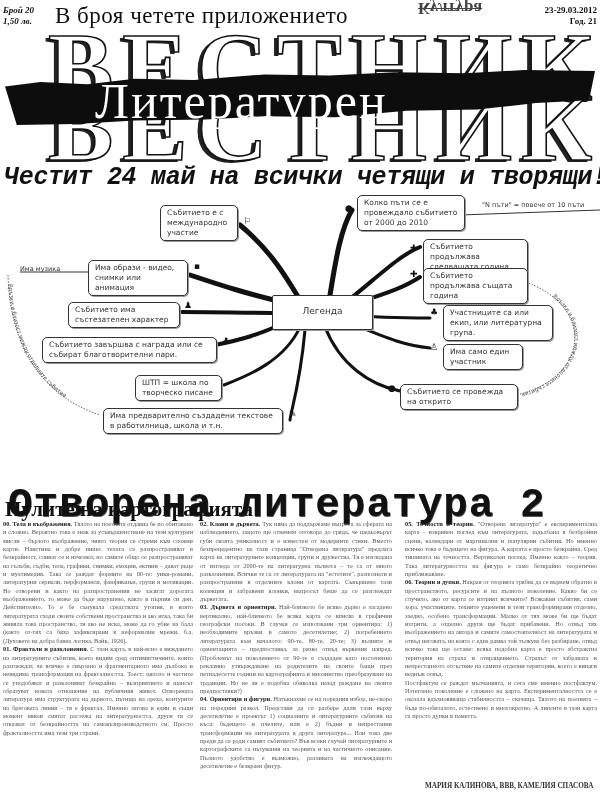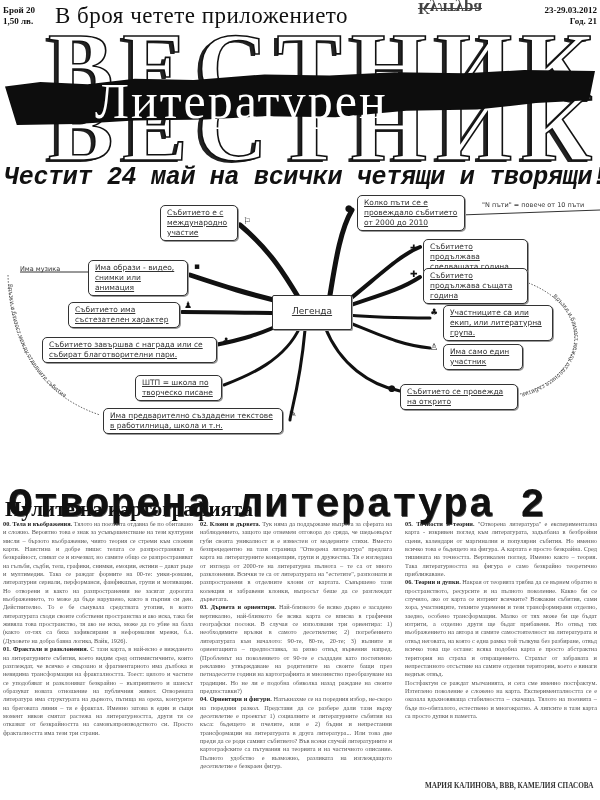--- a/index.html
+++ b/index.html
@@ -1,35 +1,35 @@
 <!DOCTYPE html>
 <html><head>
 <meta charset="utf-8">
 <style>
   * { box-sizing: border-box; margin: 0; padding: 0; }
   html, body { width: 600px; height: 800px; background: #fff; overflow: hidden; }
   body { position: relative; font-family: "Liberation Serif", serif; color: #111; }
 
   
-  .issue-left { position: absolute; left: 3px; top: 5px; font-size: 9px; font-weight: bold; line-height: 11px; }
+  .issue-left { position: absolute; left: 3px; top: 5px; font-size: 9px; font-weight: bold; line-height: 11px; font-style: italic; }
   .issue-right { position: absolute; right: 3px; top: 5px; font-size: 9px; font-weight: bold; line-height: 11px; text-align: right; }
   .supplement { position: absolute; left: 55px; top: 3px; font-size: 23px; letter-spacing: 0.5px; font-family: "Liberation Serif", serif; white-space: nowrap; }
   .kultura { position: absolute; left: 395px; top: 0px; width: 110px; height: 18px; font-size: 17px; font-weight: bold; font-family: "Liberation Serif", serif; color: #222; text-decoration: line-through; transform: scaleY(-1); opacity: 0.85; text-align: center; }
   .masthead-word { position: absolute; left: 48px; font-family: "Liberation Serif", serif; font-weight: bold; font-size: 98px; letter-spacing: 9px; color: #fff; -webkit-text-stroke: 1.6px #111; text-shadow: -4px 2px 0 #222; line-height: 1; white-space: nowrap; }
   .mw-top { top: 18px; }
   .mw-bottom { top: 78px; }
   .torn-band { position: absolute; left: 5px; top: 70px; width: 590px; height: 55px; background: #0d0d0d;
     clip-path: polygon(0% 30%, 6% 22%, 14% 26%, 22% 16%, 32% 18%, 44% 8%, 55% 10%, 66% 4%, 78% 6%, 88% 0%, 100% 2%, 99% 55%, 90% 60%, 80% 72%, 68% 74%, 56% 86%, 44% 84%, 34% 90%, 22% 92%, 12% 98%, 2% 100%); }
   .band-title { position: absolute; left: 95px; top: 72px; font-size: 50px; color: #fff; font-family: "Liberation Serif", serif; letter-spacing: 2px; white-space: nowrap; }
   .greeting { position: absolute; left: 4px; top: 163px; font-size: 25px; font-style: italic; font-weight: bold; font-family: Liberation Mono, monospace; white-space: nowrap; letter-spacing: -0.3px; }
 
   
   .mindmap { position: absolute; left: 0; top: 195px; width: 600px; height: 290px; }
   .mindmap svg { position: absolute; left: 0; top: 0; }
-  .node { position: absolute; border: 1.5px solid #333; border-radius: 5px; background: #fff; font-family: "DejaVu Sans", sans-serif; font-size: 7.5px; line-height: 10px; color: #333; padding: 2px 6px; box-shadow: 1px 1px 0 #999; text-decoration: underline; }
+  .node { position: absolute; border: 1.5px solid #333; border-radius: 5px; background: #fff; font-family: "DejaVu Sans", sans-serif; font-size: 7.5px; line-height: 10px; color: #333; padding: 2px 6px; box-shadow: 1px 1px 0 #999; }
   .node-legend { font-size: 9px; text-align: center; padding: 10px 4px; border-radius: 2px; }
   .plain-label { position: absolute; font-family: "DejaVu Sans", sans-serif; font-size: 6.5px; color: #333; white-space: nowrap; }
   .node-icon { position: absolute; font-size: 9px; color: #111; font-family: "DejaVu Sans", sans-serif; }
   .arc-label { font-family: "DejaVu Sans", sans-serif; font-size: 5.5px; fill: #444; }
 
   
   .section-title { position: absolute; left: 8px; top: 482px; font-family: "Liberation Mono", monospace; font-weight: bold; font-size: 41px; letter-spacing: 1px; white-space: nowrap; color: #111; text-shadow: 0.5px 0.5px 0 #555; }
   .article-title { position: absolute; left: 5px; top: 495px; top: 497px; font-family: "Liberation Serif", serif; font-weight: bold; font-size: 21px; white-space: nowrap; }
   .article-title { top: 497px; text-align: right; }
 
@@ -88,21 +88,21 @@
     <path id="arcLeft" d="M8 80 C 10 150, 40 200, 100 220" fill="none" stroke="#666" stroke-width="1" stroke-dasharray="1.5,1.5"></path>
     <path id="arcRight" d="M520 85 C 600 110, 590 190, 505 202" fill="none" stroke="#666" stroke-width="1" stroke-dasharray="1.5,1.5"></path>
     <text class="arc-label">
       <textPath href="#arcLeft" startOffset="5%">Връзки и близост между отделните събития</textPath>
     </text>
     <text class="arc-label">
       <textPath href="#arcRight" startOffset="20%">Връзки и близост между отделните събития</textPath>
     </text>
   </svg>
 
-  <div class="node node-legend" style="left:272px;top:100px;width:80px;height:35px;">Легенда</div>
+  <div class="node node-legend" style="left:272px;top:100px;width:101px;height:35px;">Легенда</div>
 
   <div class="node" style="left:160px;top:10px;width:78px;">Събитието е с международно участие</div>
   <span class="node-icon" style="left:243px;top:21px;">⚐</span>
 
   <div class="node" style="left:357px;top:0px;width:108px;">Колко пъти се е провеждало събитието от 2000 до 2010</div>
   <span class="node-icon" style="left:345px;top:8px;">●</span>
   <span class="plain-label" style="left:482px;top:6px;">"N пъти" = повече от 10 пъти</span>
 
   <span class="plain-label" style="left:20px;top:70px;text-align:right;">Има музика</span>
   <div class="node" style="left:88px;top:65px;width:100px;">Има образи - видео, снимки или анимация</div>

